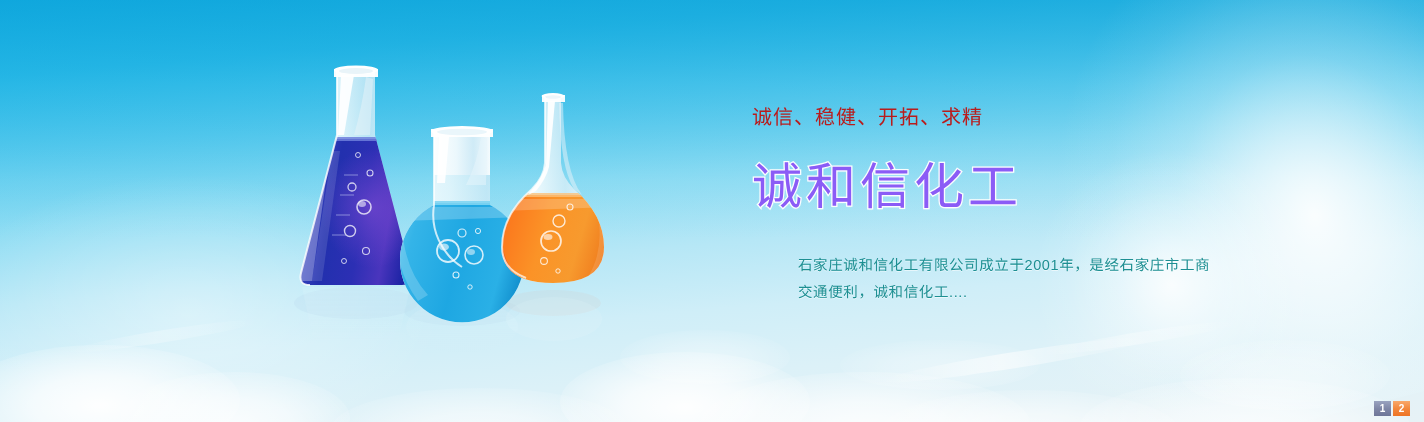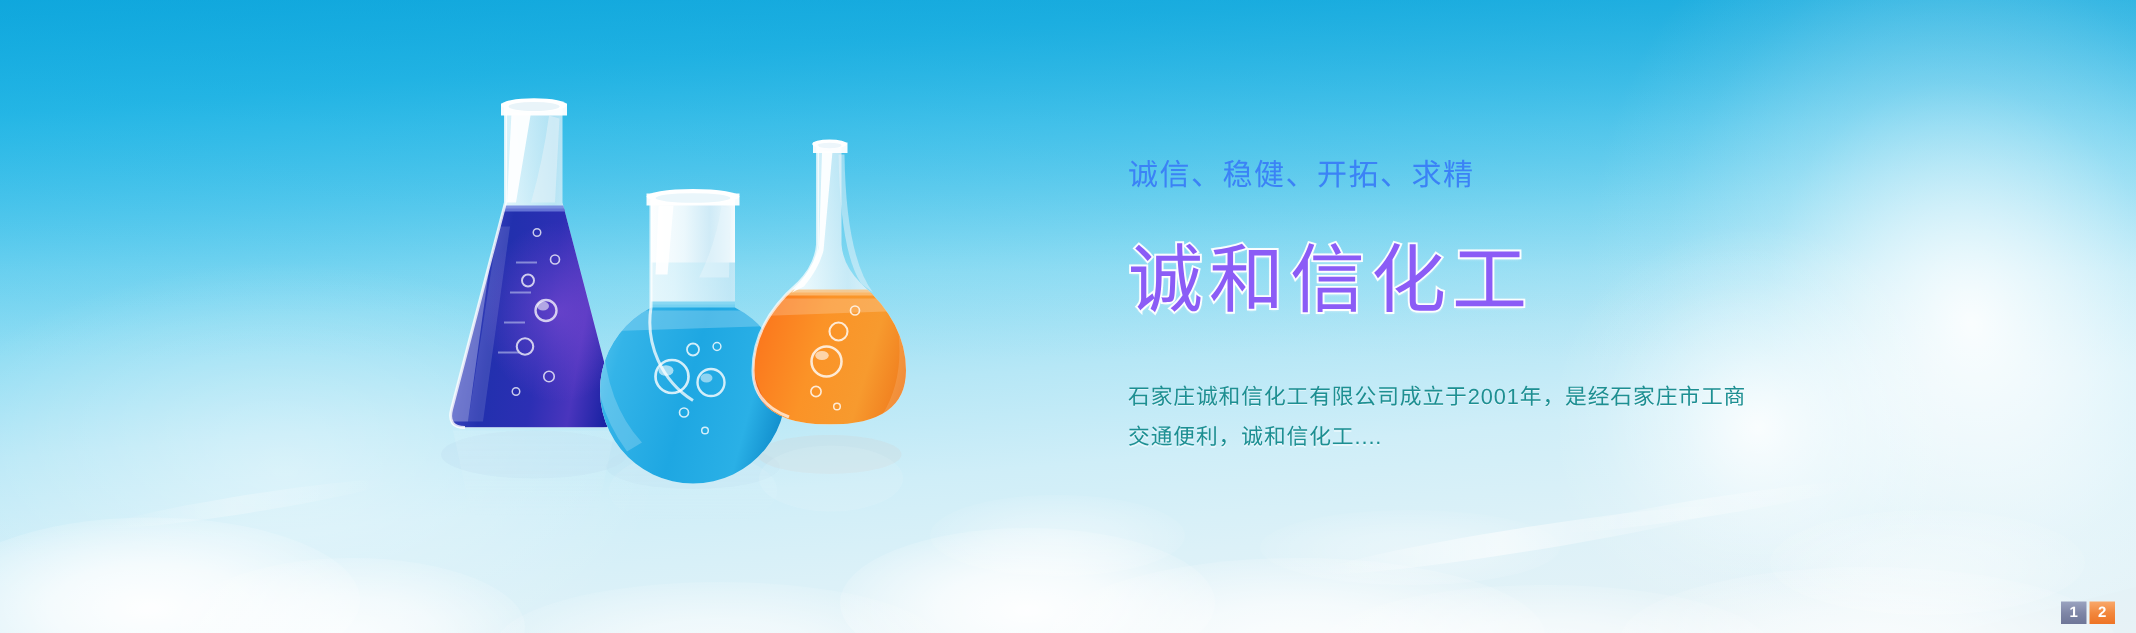--- a/index.html
+++ b/index.html
@@ -117,21 +117,21 @@
   }
   .flask-svg { display: block; }
 
   
   .copy {
     position: absolute;
     left: 752px; top: 104px;
     width: 560px;
   }
   .tagline {
-    color: #3b82f6;
+    color: #b91c1c;
     font-size: 20px;
     line-height: 26px;
     letter-spacing: 1px;
     font-weight: 500;
     margin: 0;
     white-space: nowrap;
   }
   .headline {
     margin: 22px 0 0 0;
     font-size: 50px;
@@ -147,21 +147,21 @@
        0 1px 2px rgba(255,255,255,0.55);
   }
   .blurb {
     margin: 30px 0 0 0;
     color: #1d8f92;
     font-size: 14.5px;
     line-height: 26.5px;
     letter-spacing: .6px;
     text-shadow: 0 1px 0 rgba(255,255,255,0.55);
   }
-  .blurb .ln { display: block; white-space: nowrap; }
+  .blurb .ln { display: block; white-space: nowrap; margin-left: 46px; }
 
   
   .pager {
     position: absolute;
     right: 14px; bottom: 6px;
     display: flex;
     gap: 2px;
   }
   .pager-btn {
     width: 17px;

